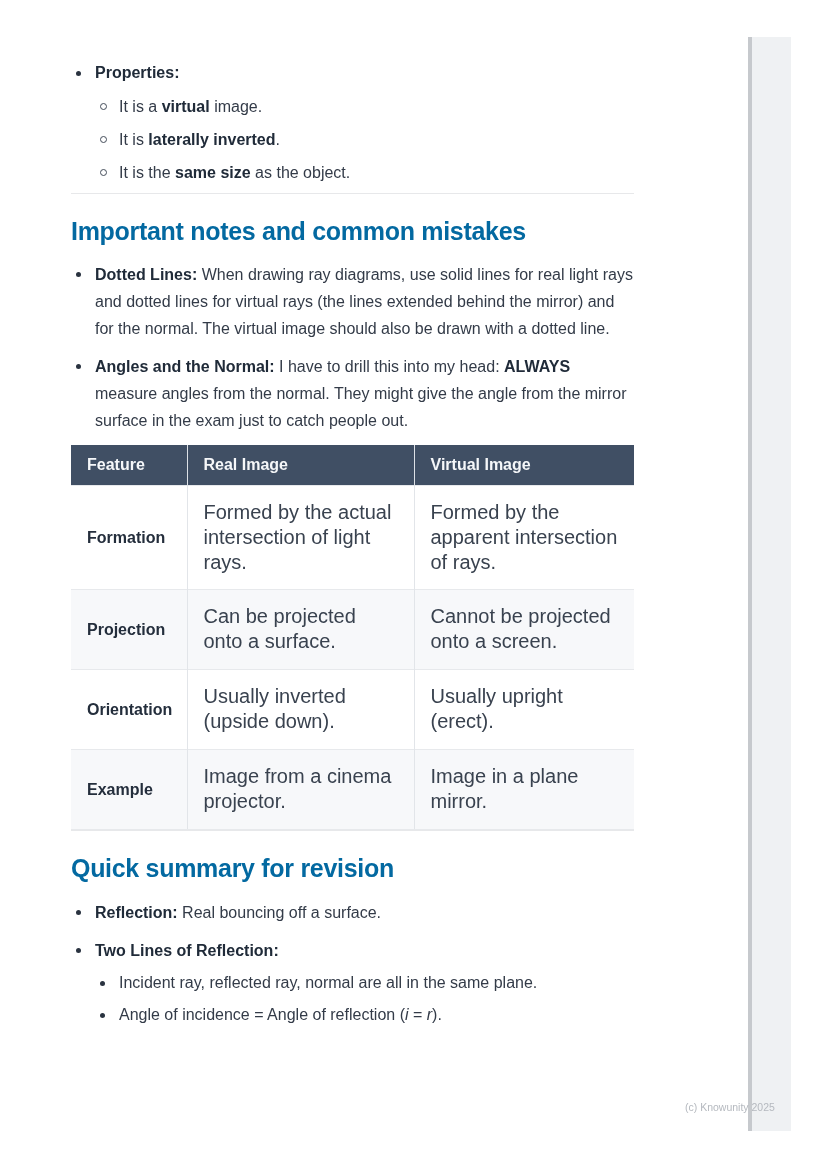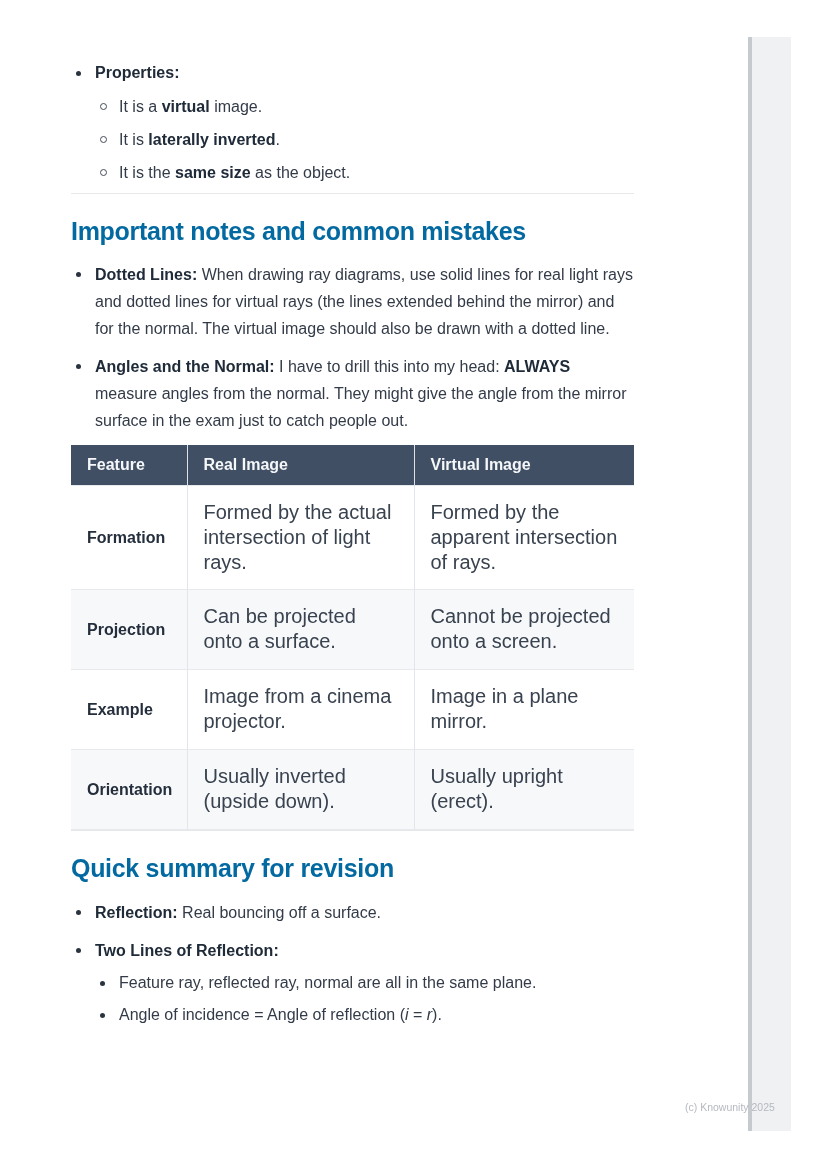--- a/index.html
+++ b/index.html
@@ -175,41 +175,41 @@
         <td class="feat">Formation</td>
         <td>Formed by the actual intersection of light rays.</td>
         <td>Formed by the apparent intersection of rays.</td>
       </tr>
       <tr>
         <td class="feat">Projection</td>
         <td>Can be projected onto a surface.</td>
         <td>Cannot be projected onto a screen.</td>
       </tr>
       <tr>
+        <td class="feat">Orientation</td>
+        <td>Usually inverted (upside down).</td>
+        <td>Usually upright (erect).</td>
+      </tr>
+      <tr>
         <td class="feat">Example</td>
         <td>Image from a cinema projector.</td>
         <td>Image in a plane mirror.</td>
-      </tr>
-      <tr>
-        <td class="feat">Orientation</td>
-        <td>Usually inverted (upside down).</td>
-        <td>Usually upright (erect).</td>
       </tr>
     </tbody>
   </table>
 
   <hr class="divider hr2">
 
   <h2>Quick summary for revision</h2>
   <ul class="summary-list">
     <li class="li"><span class="b">Reflection:</span><span> Real bouncing off a surface.</span></li>
     <li class="li">
       <span class="b">Two Lines of Reflection:</span>
       <ul class="laws-sub">
-        <li class="li">Feature ray, reflected ray, normal are all in the same plane.</li>
+        <li class="li">Incident ray, reflected ray, normal are all in the same plane.</li>
         <li class="li"><span>Angle of incidence = Angle of reflection (</span><span class="it">i</span><span> = </span><span class="it">r</span><span>).</span></li>
       </ul>
     </li>
   </ul>
 
 </div>
 
 <div class="side-strip"></div>
 <div class="side-scrollbar"></div>
 <div class="watermark">(c) Knowunity 2025</div>

